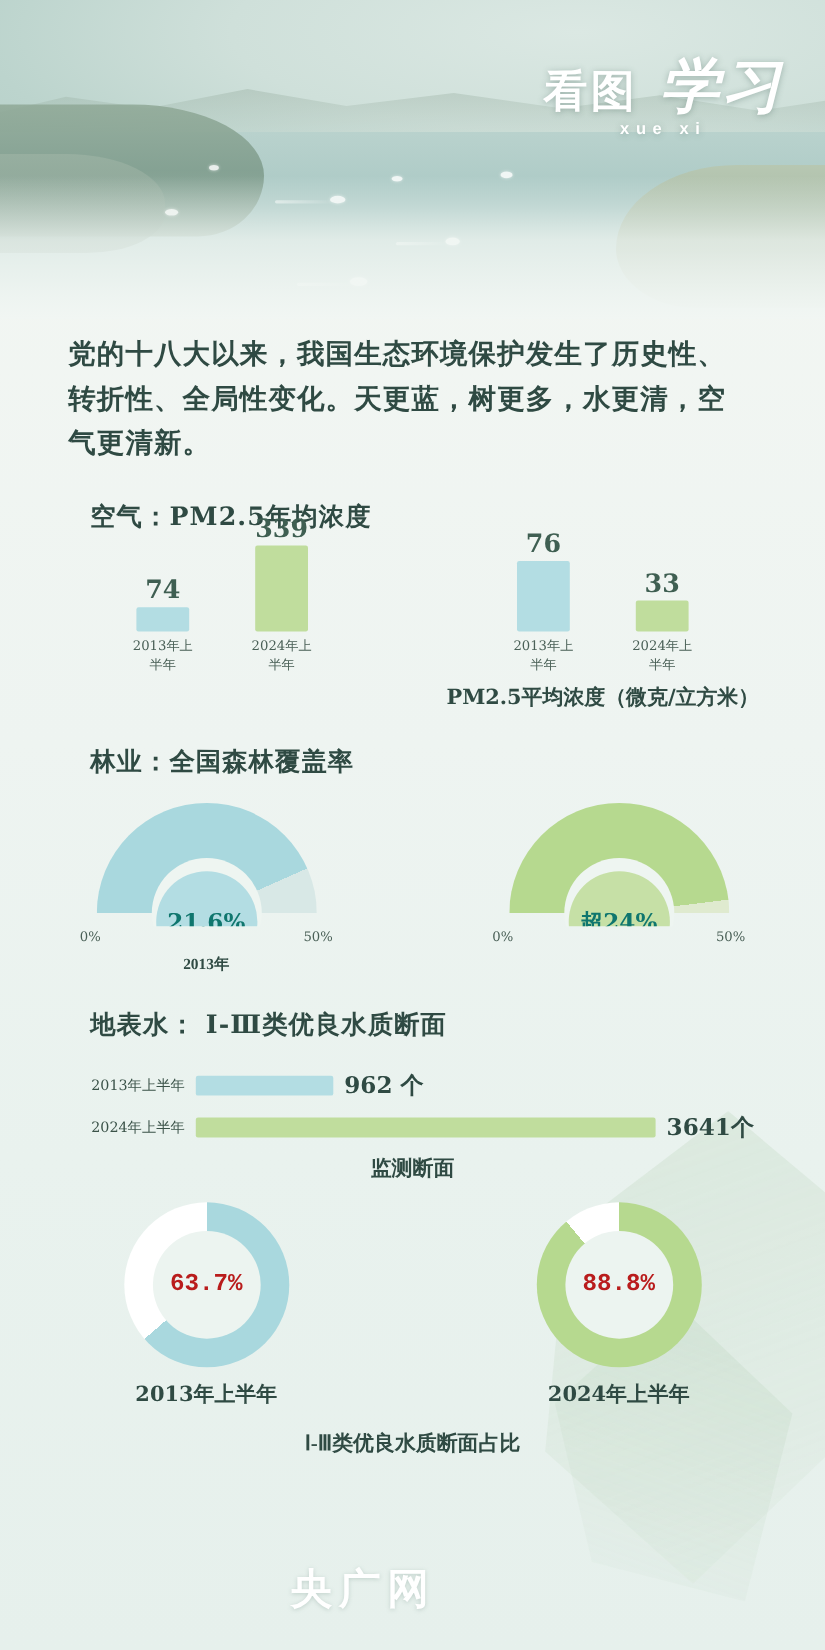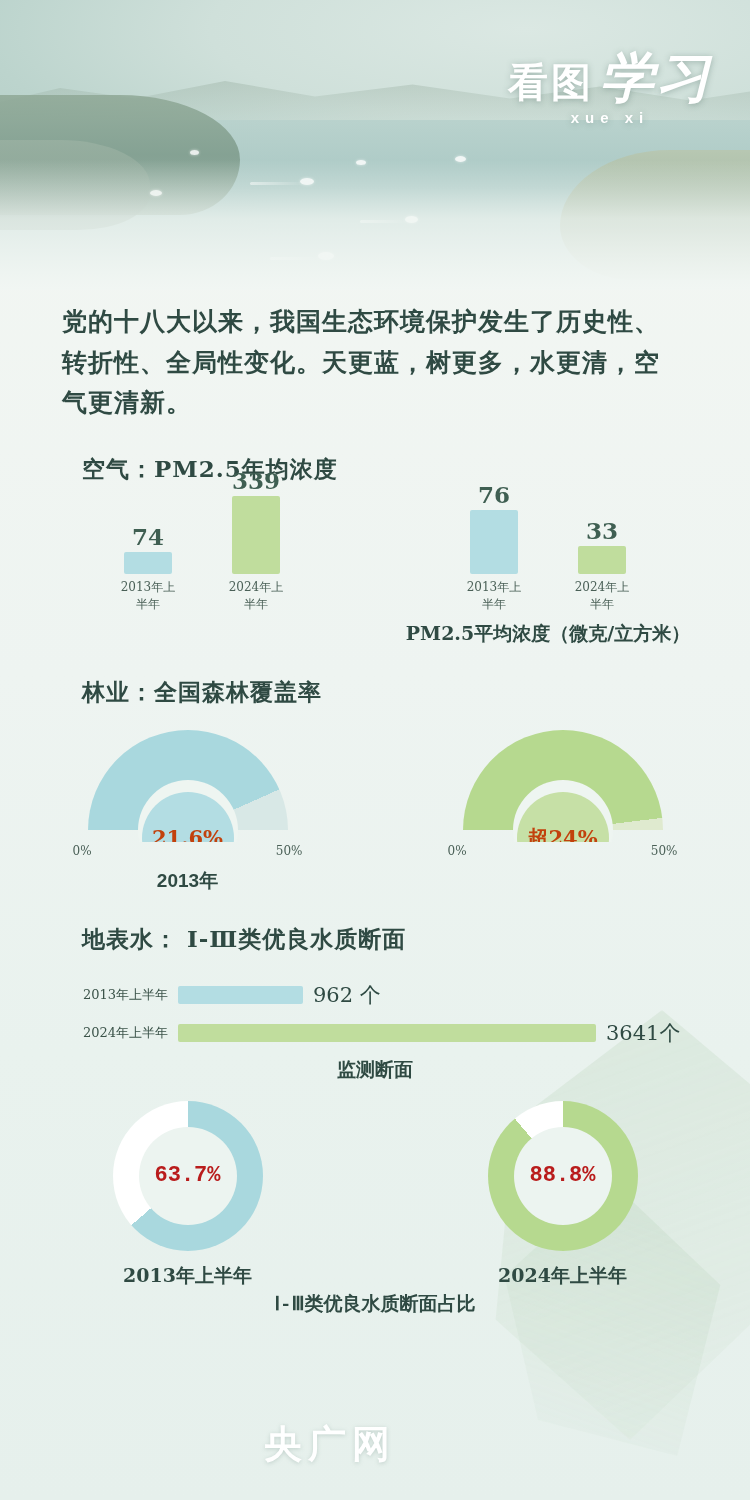--- a/index.html
+++ b/index.html
@@ -76,21 +76,21 @@
   
   .masthead {
     position: absolute; right: 38px; top: 52px;
     text-align: center; color: #ffffff;
     text-shadow: 0 1px 6px rgba(90,120,110,.45);
   }
   .masthead-main {
     font-family: "DejaVu Serif", serif;
     font-size: 40px; font-weight: 700; letter-spacing: 3px;
     line-height: 1;
-    display: flex; align-items: baseline; gap: 6px; justify-content: flex-end;
+    display: flex; align-items: baseline; gap: 20px; justify-content: flex-end;
   }
   .masthead-cursive {
     font-family: "DejaVu Serif", serif;
     font-size: 54px; font-style: italic; font-weight: 700;
     line-height: .95; letter-spacing: 2px;
   }
   .masthead-pinyin {
     margin-top: 6px;
     font-size: 15px; letter-spacing: 6px; font-weight: 700;
   }
@@ -161,52 +161,52 @@
   .gauge-hole {
     position: absolute; left: 50px; top: 50px;
     width: 100px; height: 100px; border-radius: 50%;
     background: #eef5f1;
   }
   .gauge-center {
     position: absolute; left: 50%; top: 62px; transform: translateX(-50%);
     width: 92px; height: 92px; border-radius: 50%;
     display: flex; align-items: center; justify-content: center;
     font-family: "DejaVu Serif", serif;
-    font-size: 21px; font-weight: 700; color: #c2410c;
+    font-size: 21px; font-weight: 700; color: #0f766e;
     z-index: 3;
   }
   .gauge-center.blue { background: #b3dde3; }
   .gauge-center.green { background: #c6e0a6; }
   .gauge-ends {
     position: relative; width: 230px; margin: 2px auto 0;
     display: flex; justify-content: space-between;
     font-size: 12px; color: #4a6057;
     font-family: "DejaVu Serif", serif;
   }
   .gauge-year {
     margin-top: 10px;
-    font-family: Liberation Sans, sans-serif;
-    font-size: 19px; font-weight: 700; color: #2f4a43;
+    font-family: Liberation Serif, serif;
+    font-size: 14px; font-weight: 700; color: #2f4a43;
   }
 
   
   .hbar-wrap { margin-top: 26px; padding: 0 60px; }
   .hbar-row { display: flex; align-items: center; margin-bottom: 10px; }
   .hbar-label {
     width: 118px; text-align: right; padding-right: 10px;
     font-size: 13px; color: #3b5349;
     font-family: "DejaVu Serif", serif;
   }
   .hbar { height: 18px; border-radius: 2px; }
   .hbar.blue { background: #b3dde3; }
   .hbar.green { background: #c0dd9d; }
   .hbar-val {
     margin-left: 10px;
     font-family: "DejaVu Serif", serif;
-    font-size: 21px; font-weight: 400; color: #2f4a43;
+    font-size: 21px; font-weight: 700; color: #2f4a43;
   }
   .hbar-caption {
     text-align: center; margin-top: 6px;
     font-family: "DejaVu Serif", serif;
     font-size: 19px; color: #2f4a43; font-weight: 600;
   }
 
   
   .donut-wrap {
     margin-top: 18px;
@@ -224,22 +224,22 @@
     display: flex; align-items: center; justify-content: center;
     font-family: Liberation Mono, monospace;
     font-size: 22px; font-weight: 700; color: #b91c1c;
   }
   .donut-year {
     margin-top: 12px;
     font-family: "DejaVu Serif", serif;
     font-size: 19px; color: #2f4a43; font-weight: 600;
   }
   .donut-caption {
-    text-align: center; margin-top: 2px;
-    font-family: Liberation Mono, monospace;
+    text-align: center; margin-top: 18px;
+    font-family: Liberation Serif, serif;
     font-size: 19px; color: #2f4a43; font-weight: 600;
   }
 
   
   .footer {
     position: absolute; left: 0; bottom: 30px; width: 660px;
     text-align: center;
   }
   .footer-brand {
     font-family: "DejaVu Serif", serif;

